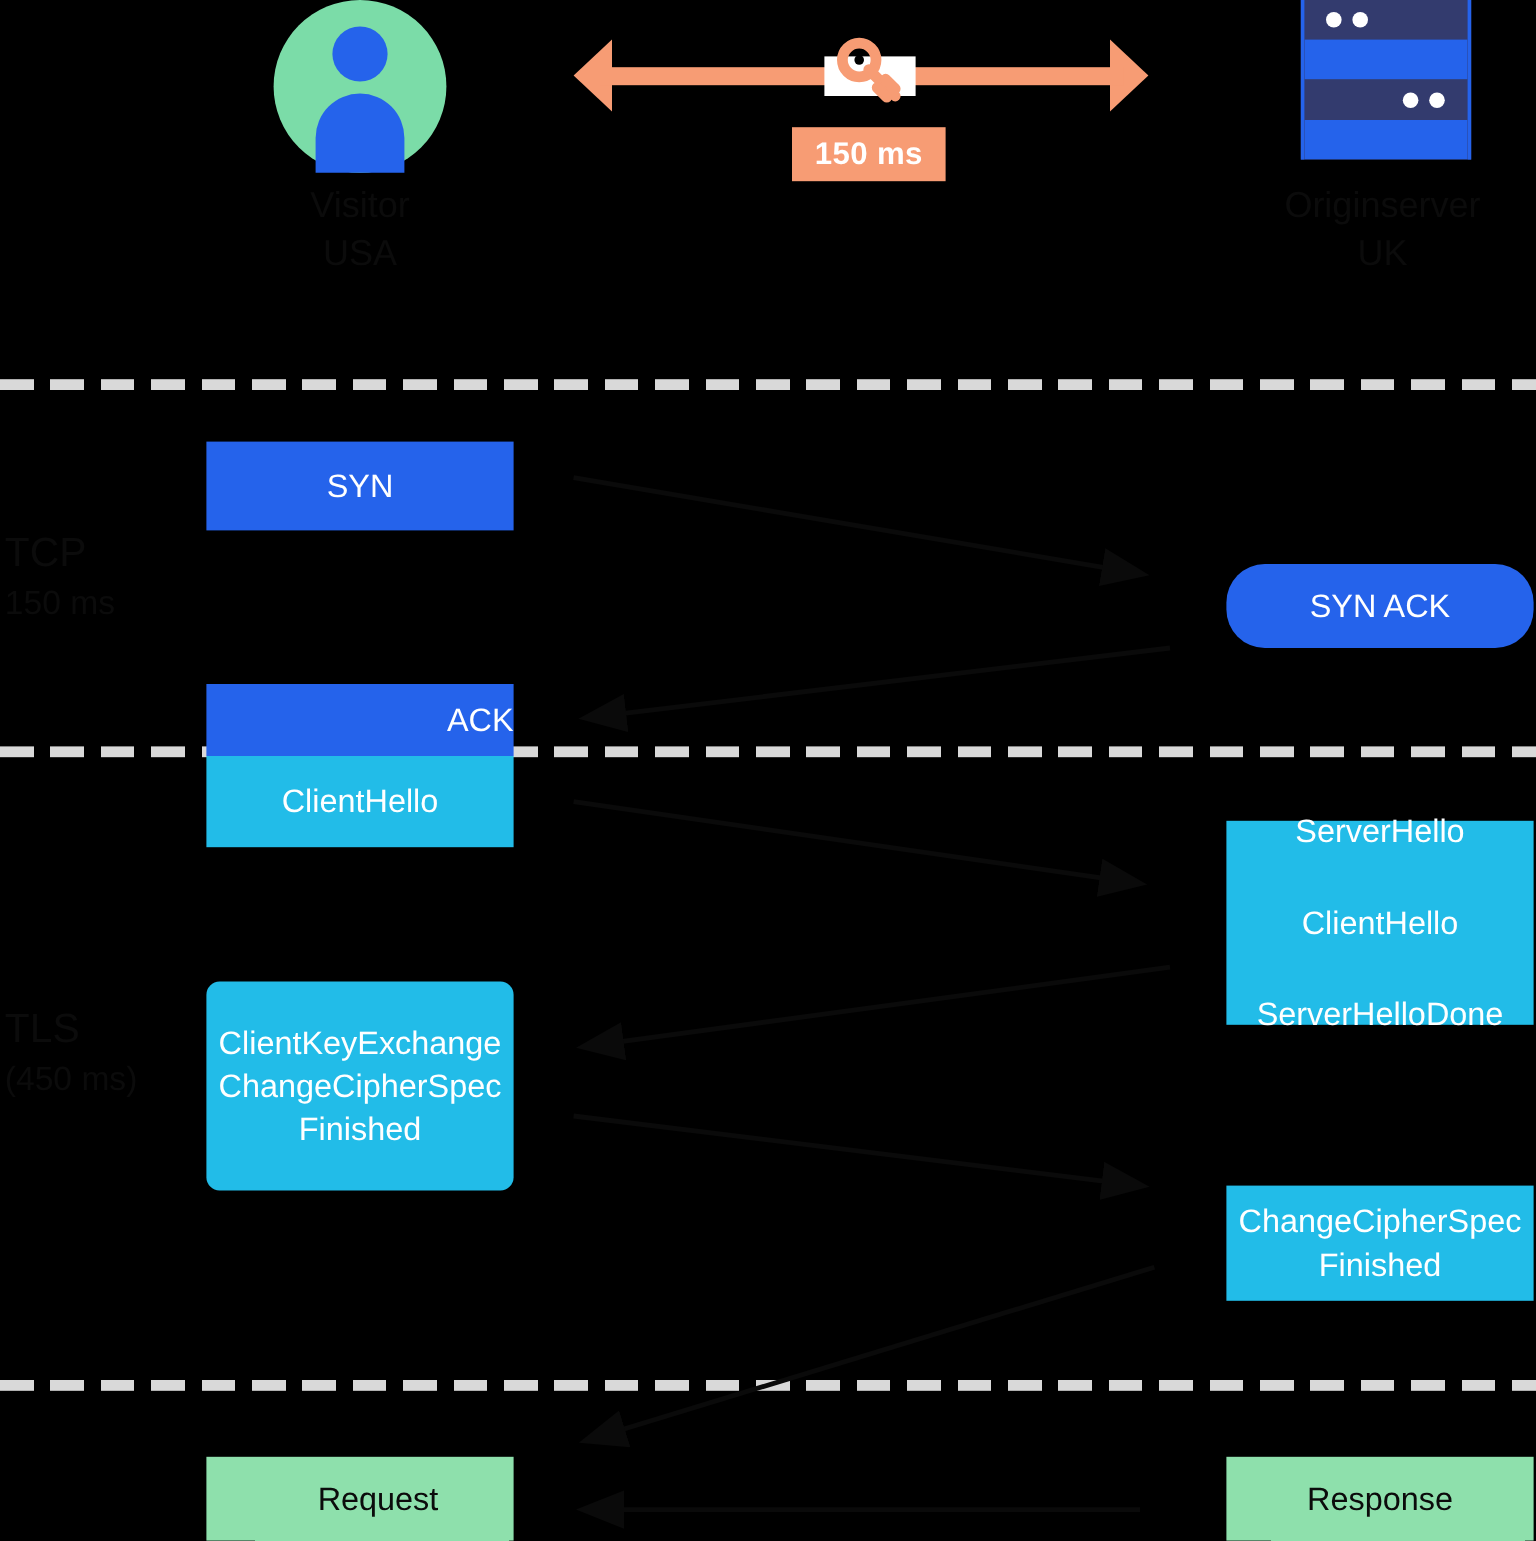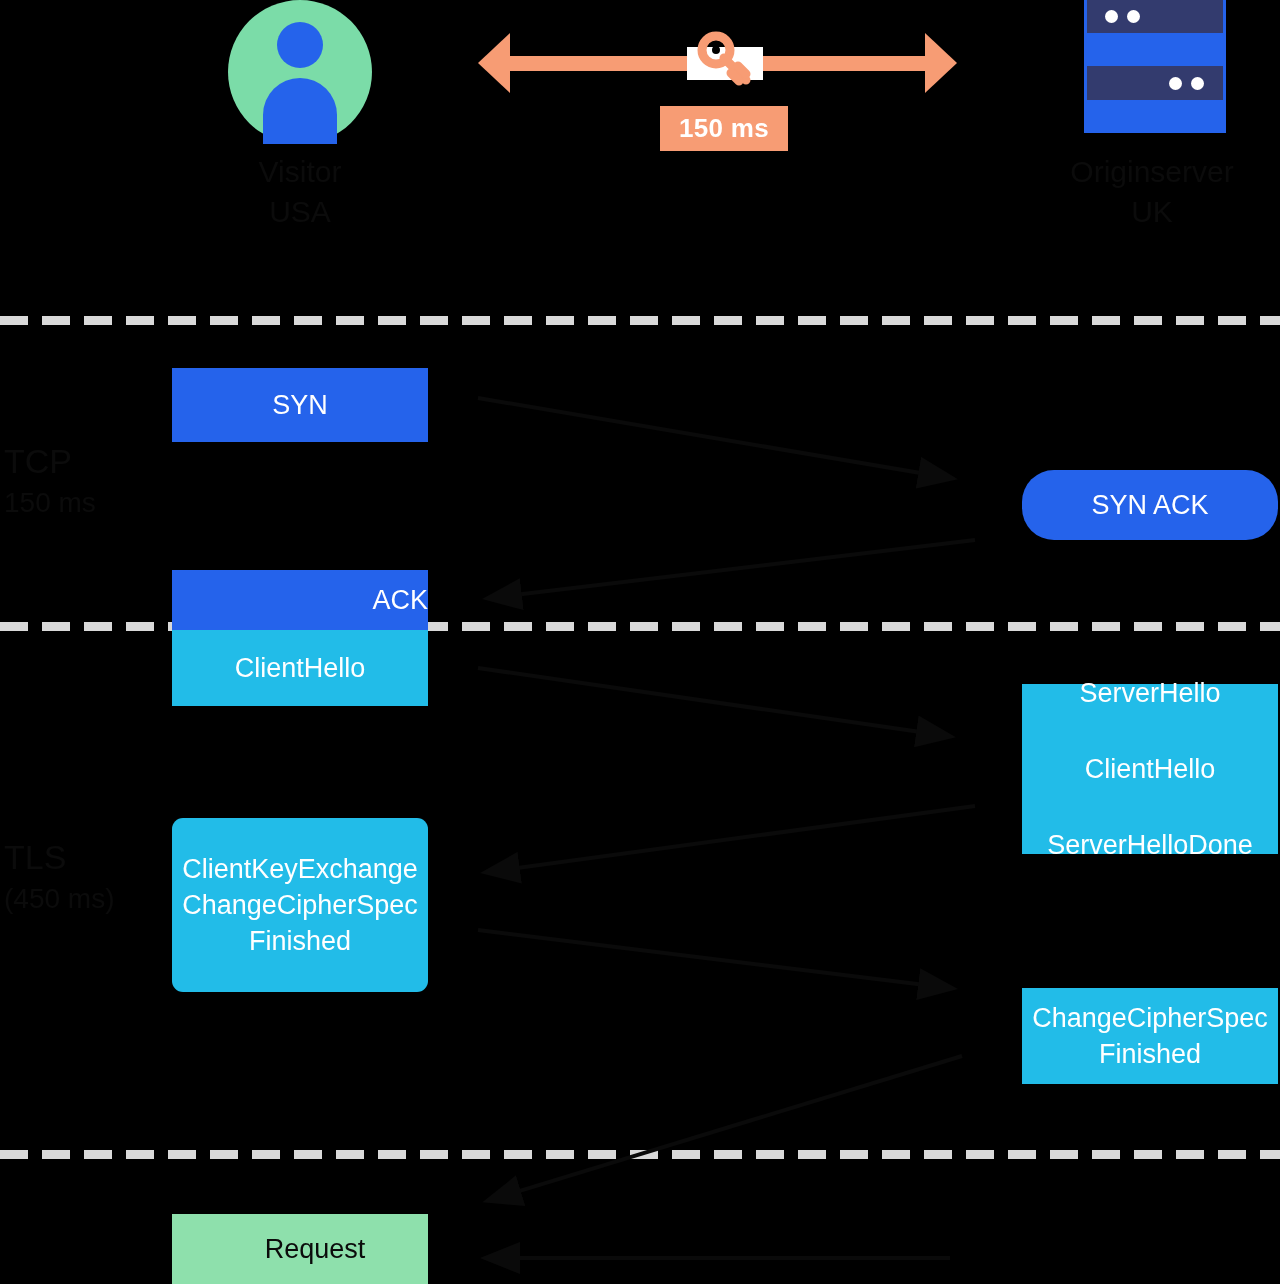--- a/index.html
+++ b/index.html
@@ -317,14 +317,17 @@
     <span class="line">ServerHello</span>
     <span class="line">ClientHello</span>
     <span class="line">ServerHelloDone</span>
   </div>
 
   <div class="msg-box tls" style="left:1022px; top:988px; width:256px; height:96px;">
     <span class="line">ChangeCipherSpec</span>
     <span class="line">Finished</span>
   </div>
 
+  <div class="msg-box http" style="left:1022px; top:1214px; width:256px; height:70px;">
+    <span class="line">Response</span>
+  </div>
 
 </div>
 
 </body></html>

